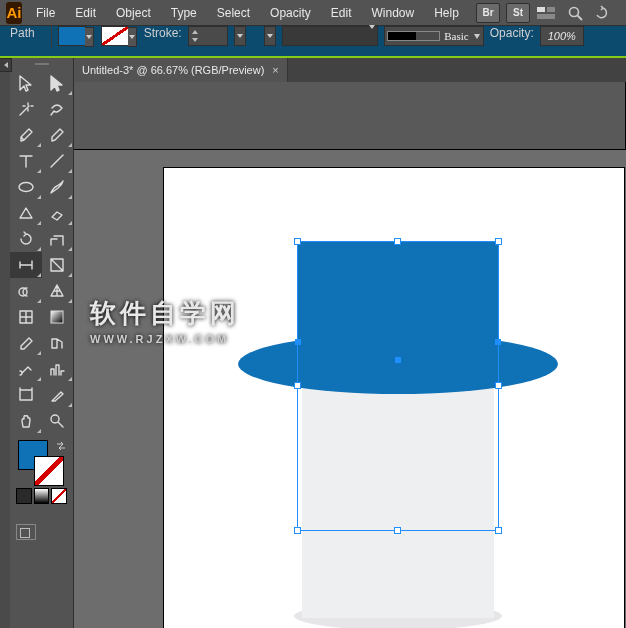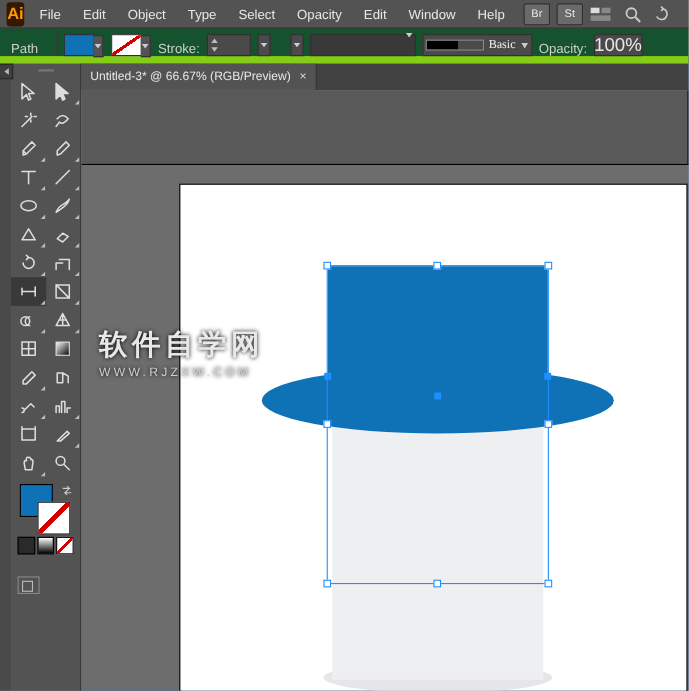--- a/index.html
+++ b/index.html
@@ -34,36 +34,36 @@
     display:flex; align-items:center; justify-content:center;
     margin: 0 4px;
   }
   .menu-item { padding: 4px 10px; }
   .menu-right { margin-left: auto; display:flex; align-items:center; gap:6px; padding-right:10px; }
   .mr-btn {
     width: 24px; height: 20px;
     background:#6a6a6a;
     border:1px solid #2f2f2f;
     border-radius:2px;
-    font-size:10px; font-weight:normal;
+    font-size:10px; font-weight:bold;
     display:flex; align-items:center; justify-content:center;
     color:#e8e8e8;
   }
   .workspace-icon svg { display:block; }
   .search-icon, .cloud-icon { width:22px; height:22px; display:flex; align-items:center; justify-content:center; }
 
   
   .controlbar {
     height: 32px;
-    background: #14532d;
+    background: #0c4a6e;
     display:flex;
-    align-items:flex-end;
+    align-items:flex-start;
     gap:6px;
     padding: 0 6px;
-    border-bottom: 7px solid #84cc16;
+    border-bottom: 2px solid #84cc16;
   }
   .ctrl-label { color:#cfcfcf; padding: 0 10px 0 4px; }
   .divider-v { width:1px; height:22px; background:#3a3a3a; }
   .swatch {
     width:28px; height:20px;
     border:1px solid #2f2f2f;
     position:relative;
   }
   .swatch .dd {
     position:absolute; right:-9px; top:0;
@@ -111,21 +111,22 @@
     flex:1; height:10px;
     background:linear-gradient(to right,#000 0,#000 55%,transparent 55%);
     border:1px solid #888;
   }
   .style-dd .lbl{font-size:11px;color:#eee;font-family:Liberation Serif, serif;}
   .opacity-field{
     width:44px; height:20px;
     border:1px solid #2f2f2f;
     background:#4a4a4a;
     display:flex; align-items:center; justify-content:center;
-    font-size:17px;
+    font-size:11px;
+    font-style:italic;
   }
 
   
   .left-strip {
     position:absolute; left:0; top:58px;
     width:12px; height:14px;
     background:#3e3e3e;
     border:1px solid #2a2a2a;
     border-left:none;
     display:flex; align-items:center; justify-content:center;
@@ -236,21 +237,21 @@
     color:#e8e8e8;
     font-size:26px;
     letter-spacing:4px;
     font-weight:bold;
     text-shadow:0 0 4px #000;
   }
   .watermark .sub {
     display:block;
     font-size:11px;
     letter-spacing:3px;
-    font-weight:normal;
+    font-weight:bold;
     color:#cfcfcf;
     margin-top:2px;
   }
 
   
   .tools {
     width:64px;
     background:#535353;
     border-right:1px solid #2f2f2f;
     display:flex; flex-direction:column;

